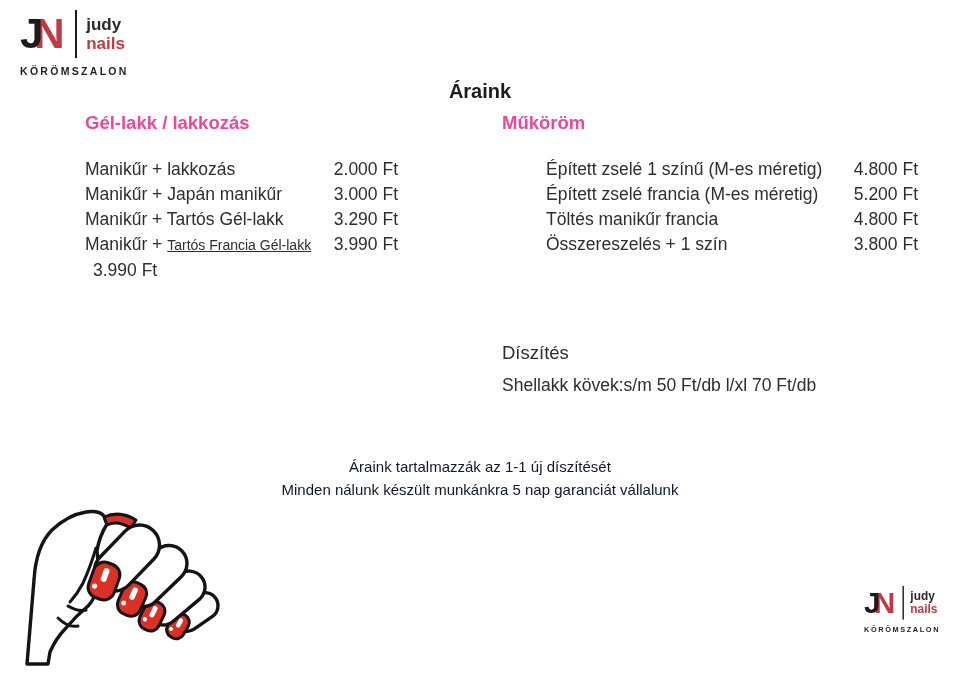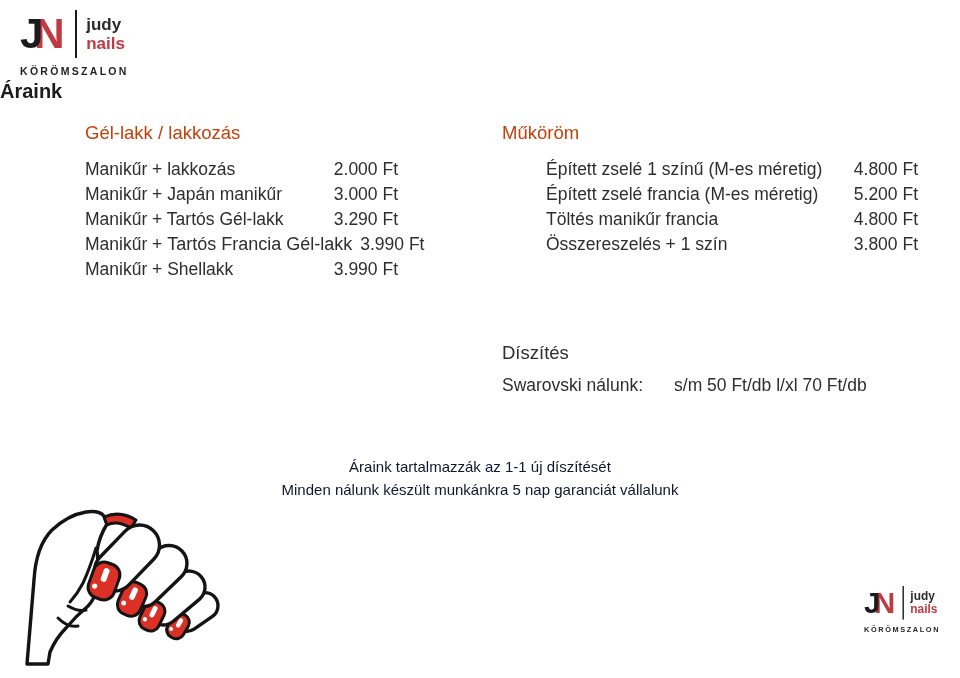--- a/index.html
+++ b/index.html
@@ -22,37 +22,37 @@
   .logo-bar{width:2.5px;height:48px;background:#1b1b1b;margin:0 9px 0 10px;}
   .logo-names{display:flex;flex-direction:column;line-height:19px;font-size:17px;font-weight:600;}
   .logo-names .nm1{color:#2a2a2a;}
   .logo-names .nm2{color:var(--accent,#c03a44);}
   .logo-sub{font-size:10.5px;letter-spacing:2.3px;color:#1f1f1f;margin-top:7px;font-weight:600;}
   .logo.small{transform:scale(0.70);transform-origin:top left;}
 
   
   .page-title{
     top:80px;left:0;width:100%;
-    text-align:left;font-size:20px;font-weight:700;color:#1c1c1c;
+    text-align:center;font-size:20px;font-weight:700;color:#1c1c1c;
   }
 
   
-  .col-header{font-size:18.5px;color:#c2410c;top:122px;}
+  .col-header{font-size:18.5px;color:#ec4899;top:112px;font-weight:bold;}
   .price-col{top:157px;display:flex;flex-direction:column;}
   .price-row{
     display:flex;justify-content:space-between;align-items:baseline;
     font-size:17.5px;line-height:25px;white-space:nowrap;
   }
   .price-row .price{text-align:right;margin-left:8px;}
-  .label-small{font-size:18px;}
+  .label-small{font-size:14px;text-decoration:underline;}
 
   
   .deco-header{top:342px;left:502px;font-size:18.5px;}
   .deco-row{top:375px;left:502px;font-size:17.5px;white-space:nowrap;}
-  .deco-row .deco-value{margin-left:31px;}
+  .deco-row .deco-value{}
 
   
   .footer-notes{
     top:455px;left:0;width:100%;
     text-align:center;font-size:15px;line-height:23px;color:#0f172a;
   }
 
   
   .hand-svg{position:absolute;left:25px;top:508px;}
   .hand-svg .skin{fill:#ffffff;stroke:#141414;stroke-width:3.4;stroke-linecap:round;stroke-linejoin:round;}
@@ -92,21 +92,20 @@
   </div>
   <div class="price-row">
     <span>Manikűr + Tartós Gél-lakk</span>
     <span class="price">3.290 Ft</span>
   </div>
   <div class="price-row">
     <span><span>Manikűr +</span> <span class="label-small">Tartós Francia Gél-lakk</span></span>
     <span class="price">3.990 Ft</span>
   </div>
   <div class="price-row">
-    <span>Manikűr + Shellakk</span>
     <span class="price">3.990 Ft</span>
   </div>
 </div>
 
 <div class="abs col-header" style="left:502px;">Műköröm</div>
 <div class="abs price-col" style="left:502px;width:372px;margin-left:44px;">
   <div class="price-row">
     <span>Épített zselé 1 színű (M-es méretig)</span>
     <span class="price">4.800 Ft</span>
   </div>
@@ -119,21 +118,21 @@
     <span class="price">4.800 Ft</span>
   </div>
   <div class="price-row">
     <span>Összereszelés + 1 szín</span>
     <span class="price">3.800 Ft</span>
   </div>
 </div>
 
 <div class="abs deco-header">Díszítés</div>
 <div class="abs deco-row">
-  <span>Swarovski nálunk:</span><span class="deco-value">s/m 50 Ft/db l/xl 70 Ft/db</span>
+  <span>Shellakk kövek:</span><span class="deco-value">s/m 50 Ft/db l/xl 70 Ft/db</span>
 </div>
 
 <div class="abs footer-notes">
   <div>Áraink tartalmazzák az 1-1 új díszítését</div>
   <div>Minden nálunk készült munkánkra 5 nap garanciát vállalunk</div>
 </div>
 
 <svg class="hand-svg" width="200" height="158" viewBox="25 508 200 158" aria-hidden="true">
 
   <path class="skin" d="M27,664 L34,580 Q36,546 52,530 Q68,515 86,512 Q99,510 104,516 L107,524 Q99,537 97,551 L99,572 Q98,596 88,606 Q76,616 66,628 Q56,638 50,652 L48,664 Z"></path>

